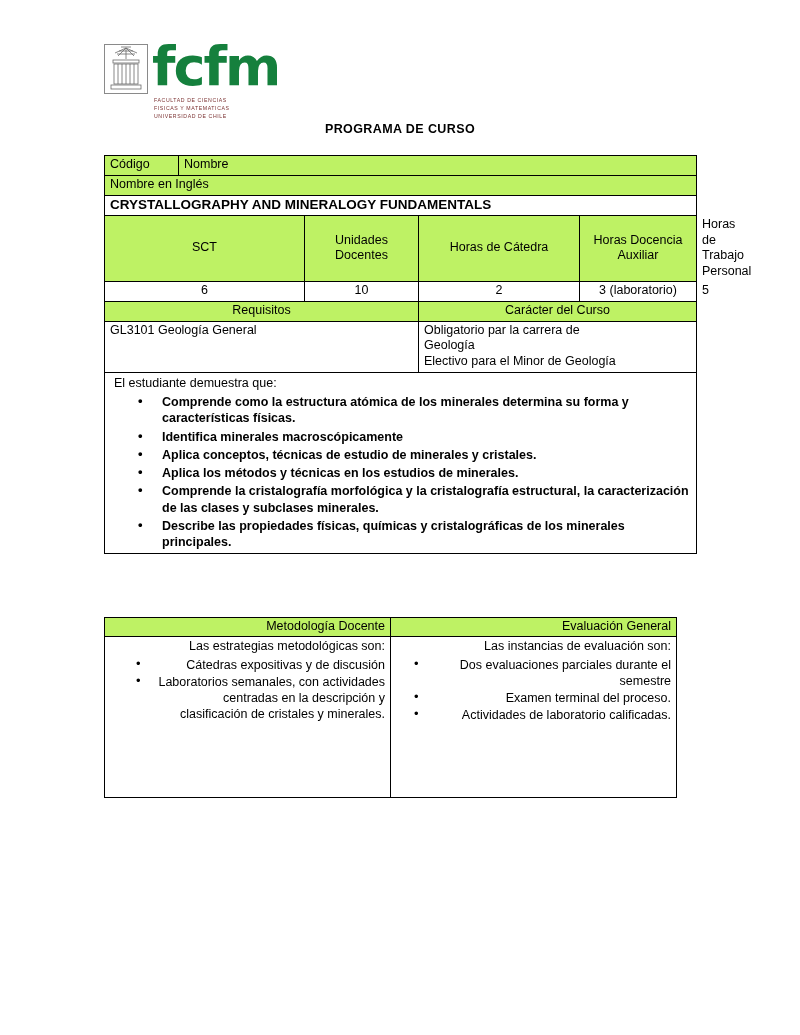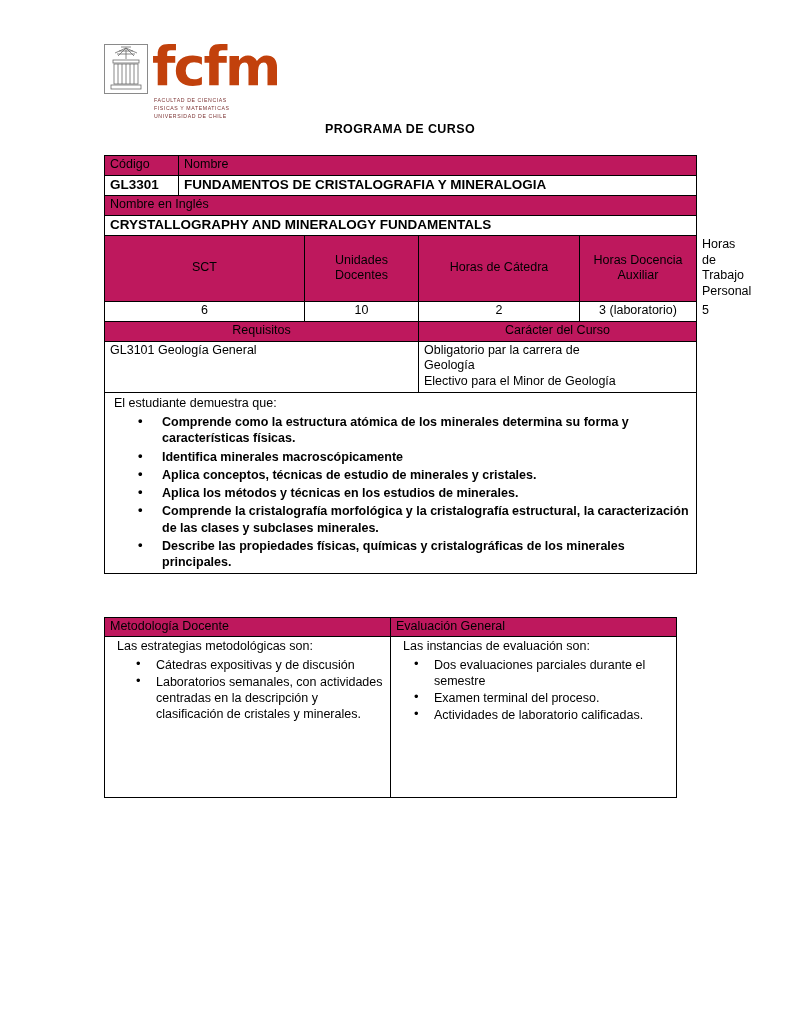--- a/index.html
+++ b/index.html
@@ -42,21 +42,21 @@
   }
   .logo-mark svg { display: block; }
   .logo-word {
     position: absolute;
     left: 48px;
     top: -4px;
     font-family: "DejaVu Sans", sans-serif;
     font-weight: bold;
     font-size: 54px;
     letter-spacing: -2px;
-    color: #c2410c;
+    color: #15803d;
     line-height: 1;
   }
   .logo-sub {
     position: absolute;
     left: 50px;
     top: 53px;
     font-family: "Liberation Sans", sans-serif;
     font-size: 5.2px;
     letter-spacing: 0.6px;
     color: #7a3030;
@@ -83,21 +83,21 @@
     table-layout: fixed;
     font-size: 12.5px;
   }
   .tbl td {
     border: 1px solid #000000;
     padding: 1px 5px;
     vertical-align: top;
     line-height: 1.25;
   }
   .hdr {
-    background: #be185d;
+    background: #bef264;
   }
   .ctr { text-align: center; }
   .big { font-size: 13.5px; font-weight: bold; }
 
   #table-main {
     left: 104px;
     top: 155px;
     width: 592px;
   }
   #table-main td { height: 17px; }
@@ -128,20 +128,21 @@
     position: absolute;
     left: 0;
     top: -1px;
     font-size: 13px;
   }
 
   #table-bottom {
     left: 104px;
     top: 617px;
     width: 572px;
+    text-align: right;
   }
   #table-bottom td { height: 16px; }
   .bcell {
     height: 158px !important;
     padding: 4px 6px;
     vertical-align: top;
   }
   .bcell .lead { margin: 1px 0 2px 7px; }
   .bcell ul {
     margin: 0;
@@ -199,24 +200,20 @@
       <col style="width:39px">
       <col style="width:122px">
       <col style="width:117px">
     </colgroup>
     <tbody>
       <tr>
         <td class="hdr">Código</td>
         <td class="hdr" colspan="5">Nombre</td>
       </tr>
       <tr>
-        <td class="big">GL3301</td>
-        <td class="big" colspan="5">FUNDAMENTOS DE CRISTALOGRAFIA Y MINERALOGIA</td>
-      </tr>
-      <tr>
         <td class="hdr" colspan="6">Nombre en Inglés</td>
       </tr>
       <tr>
         <td class="big" colspan="6">CRYSTALLOGRAPHY AND MINERALOGY FUNDAMENTALS</td>
       </tr>
       <tr>
         <td class="hdr ctr cell-pad-mid" colspan="2" style="vertical-align:middle">SCT</td>
         <td class="hdr ctr cell-pad-mid" style="vertical-align:middle">Unidades Docentes</td>
         <td class="hdr ctr cell-pad-mid" colspan="2" style="vertical-align:middle">Horas de Cátedra</td>
         <td class="hdr ctr cell-pad-mid" style="vertical-align:middle">Horas Docencia Auxiliar</td>

